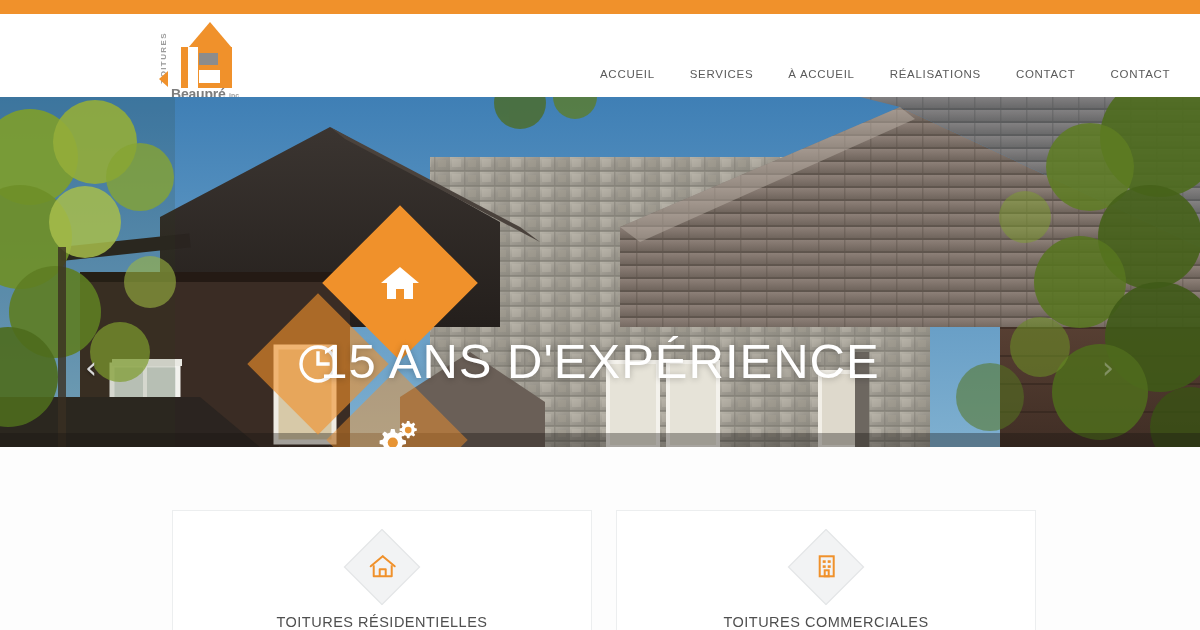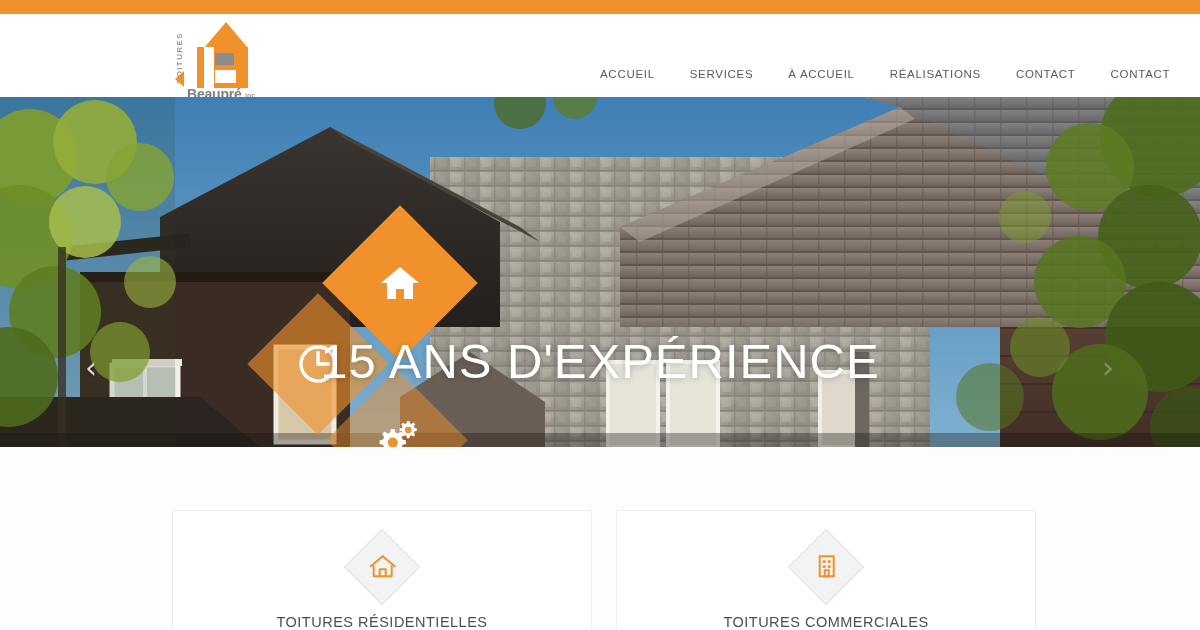--- a/index.html
+++ b/index.html
@@ -15,21 +15,21 @@
     position:absolute; left:0; top:0; width:1200px; height:14px;
     background:#f0912b;
   }
 
   
   .header {
     position:absolute; left:0; top:14px; width:1200px; height:83px;
     background:#ffffff;
   }
   .logo {
-    position:absolute; left:176px; top:8px; width:100px; height:78px;
+    position:absolute; left:160px; top:8px; width:100px; height:78px;
   }
   .logo-vert {
     position:absolute; left:0px; top:10px;
     writing-mode:vertical-rl; transform:rotate(180deg);
     font-size:8px; letter-spacing:1.4px; color:#9b9b9b;
     font-weight:bold; line-height:1;
   }
   .logo-arrow {
     position:absolute; left:-1px; top:49px;
     width:0; height:0;

